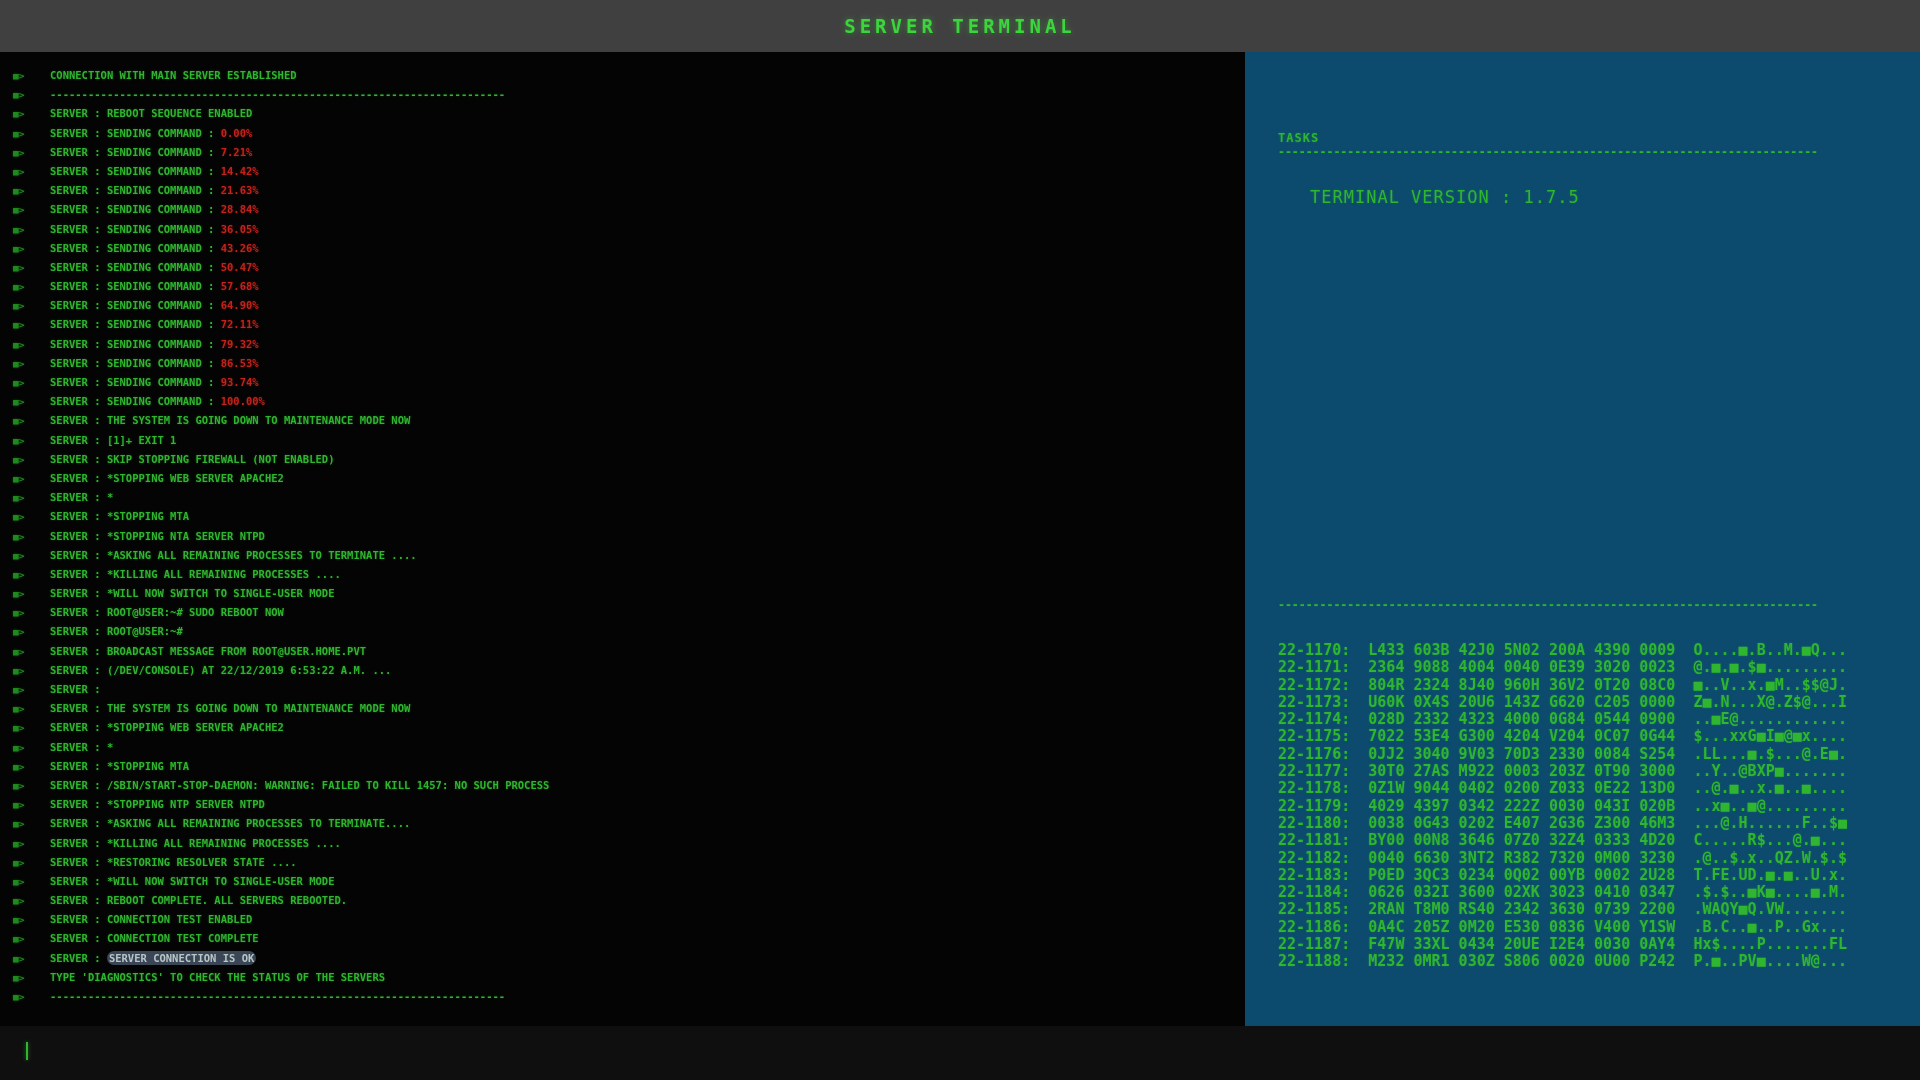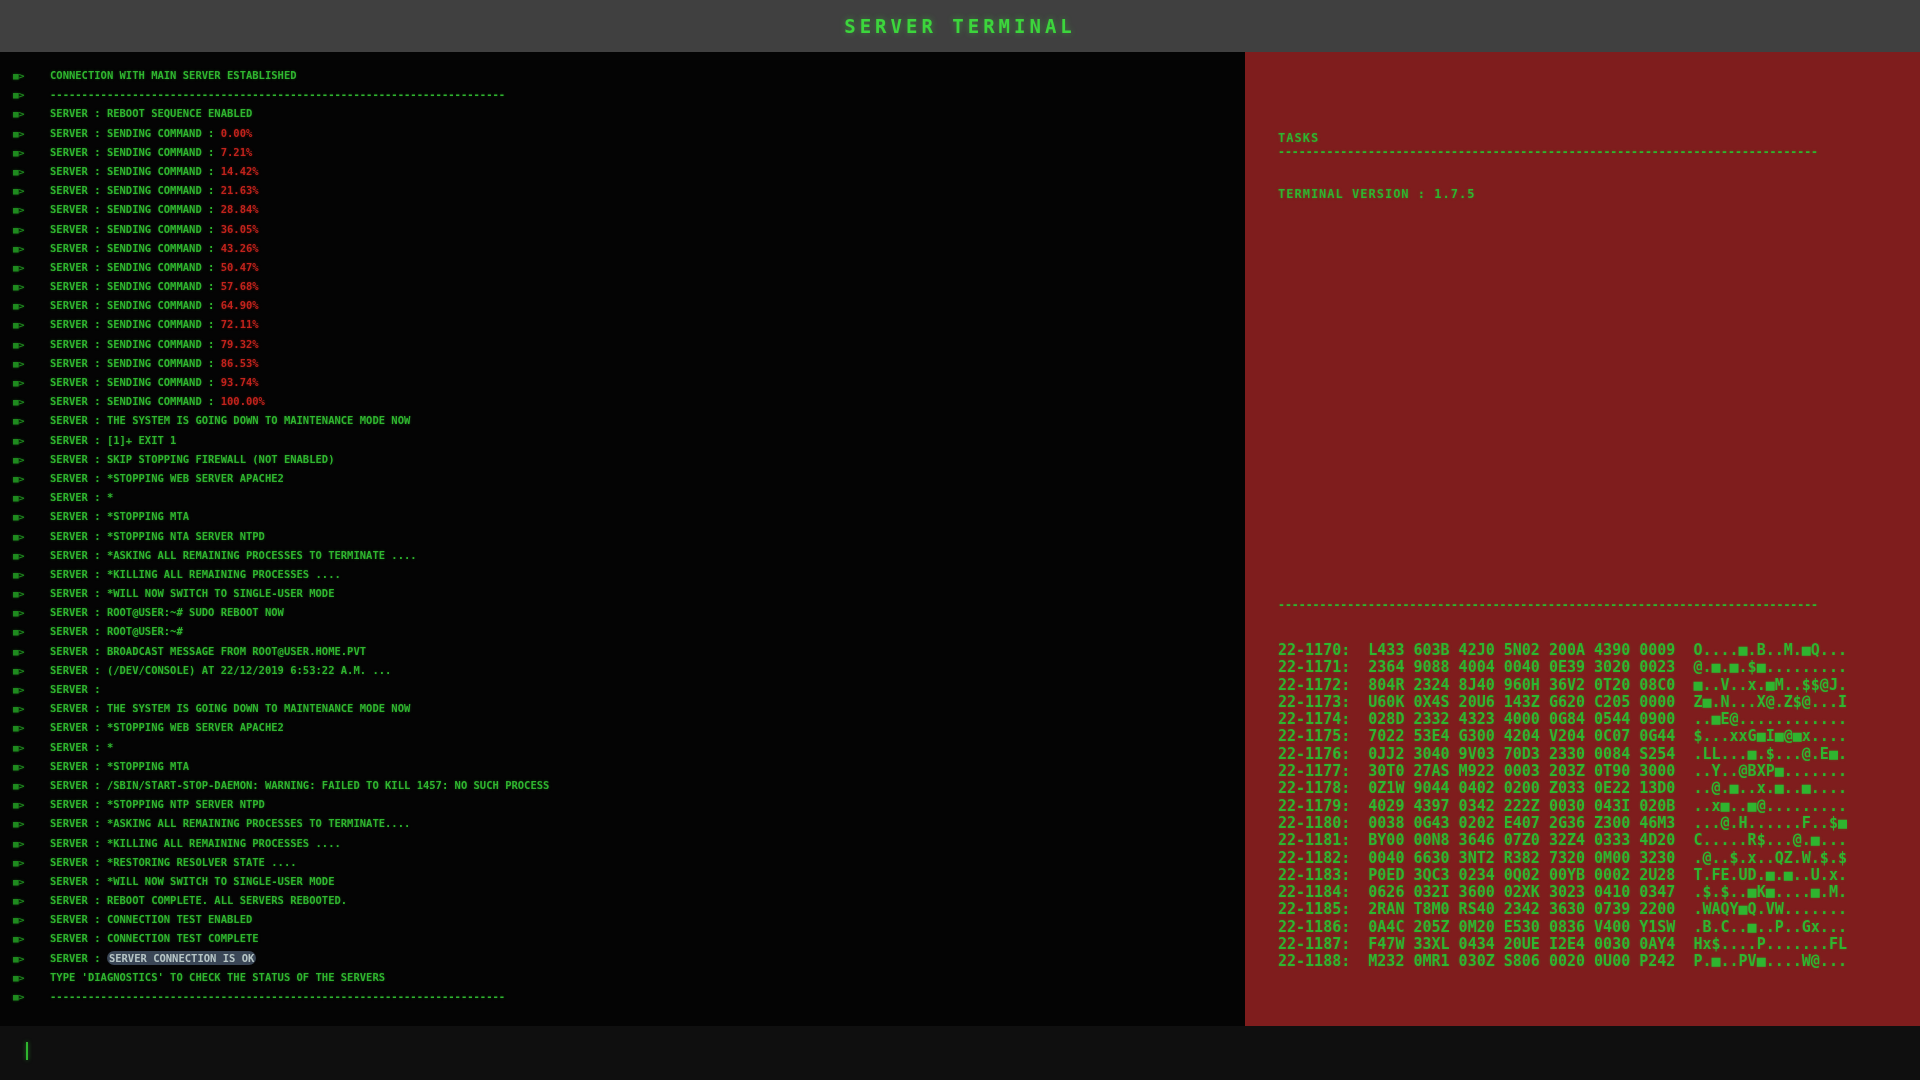--- a/index.html
+++ b/index.html
@@ -45,41 +45,42 @@
     background:var(--hl-bg,#3a4656);
     color:var(--hl-text,#b7c6c6);
     text-shadow:none;
     padding:1px 2px;
     border-radius:7px;
   }
 
   
   .side-panel {
     flex:1; height:100%;
-    background:#7f1d1d;
+    background:#0c4a6e;
     position:relative;
     padding:79px 0 0 33px;
     overflow:hidden;
   }
   .side-header {
     color:var(--green,#2fb52f);
     font-size:12px; font-weight:bold; letter-spacing:1px;
     text-shadow:0 0 3px rgba(47,181,47,.35);
   }
   .divider {
     color:var(--green,#2fb52f);
     font-size:11.5px; font-weight:bold;
     white-space:pre; line-height:14px;
     text-shadow:0 0 3px rgba(47,181,47,.3);
   }
   .version-line {
     margin-top:28px;
     color:var(--green,#2fb52f);
-    font-size:12px; font-weight:bold; letter-spacing:1px;
+    font-size:17px; font-weight:normal; letter-spacing:1px;
     text-shadow:0 0 3px rgba(47,181,47,.35);
+    margin-left:32px;
   }
   .dump-section {
     position:absolute; top:546px; left:33px; right:36px;
   }
   .dump-list { margin-top:30px; }
   .dump-line {
     height:17.3px; line-height:17.3px;
     font-size:15px; font-weight:bold;
     color:var(--green,#2fb52f);
     white-space:pre;

